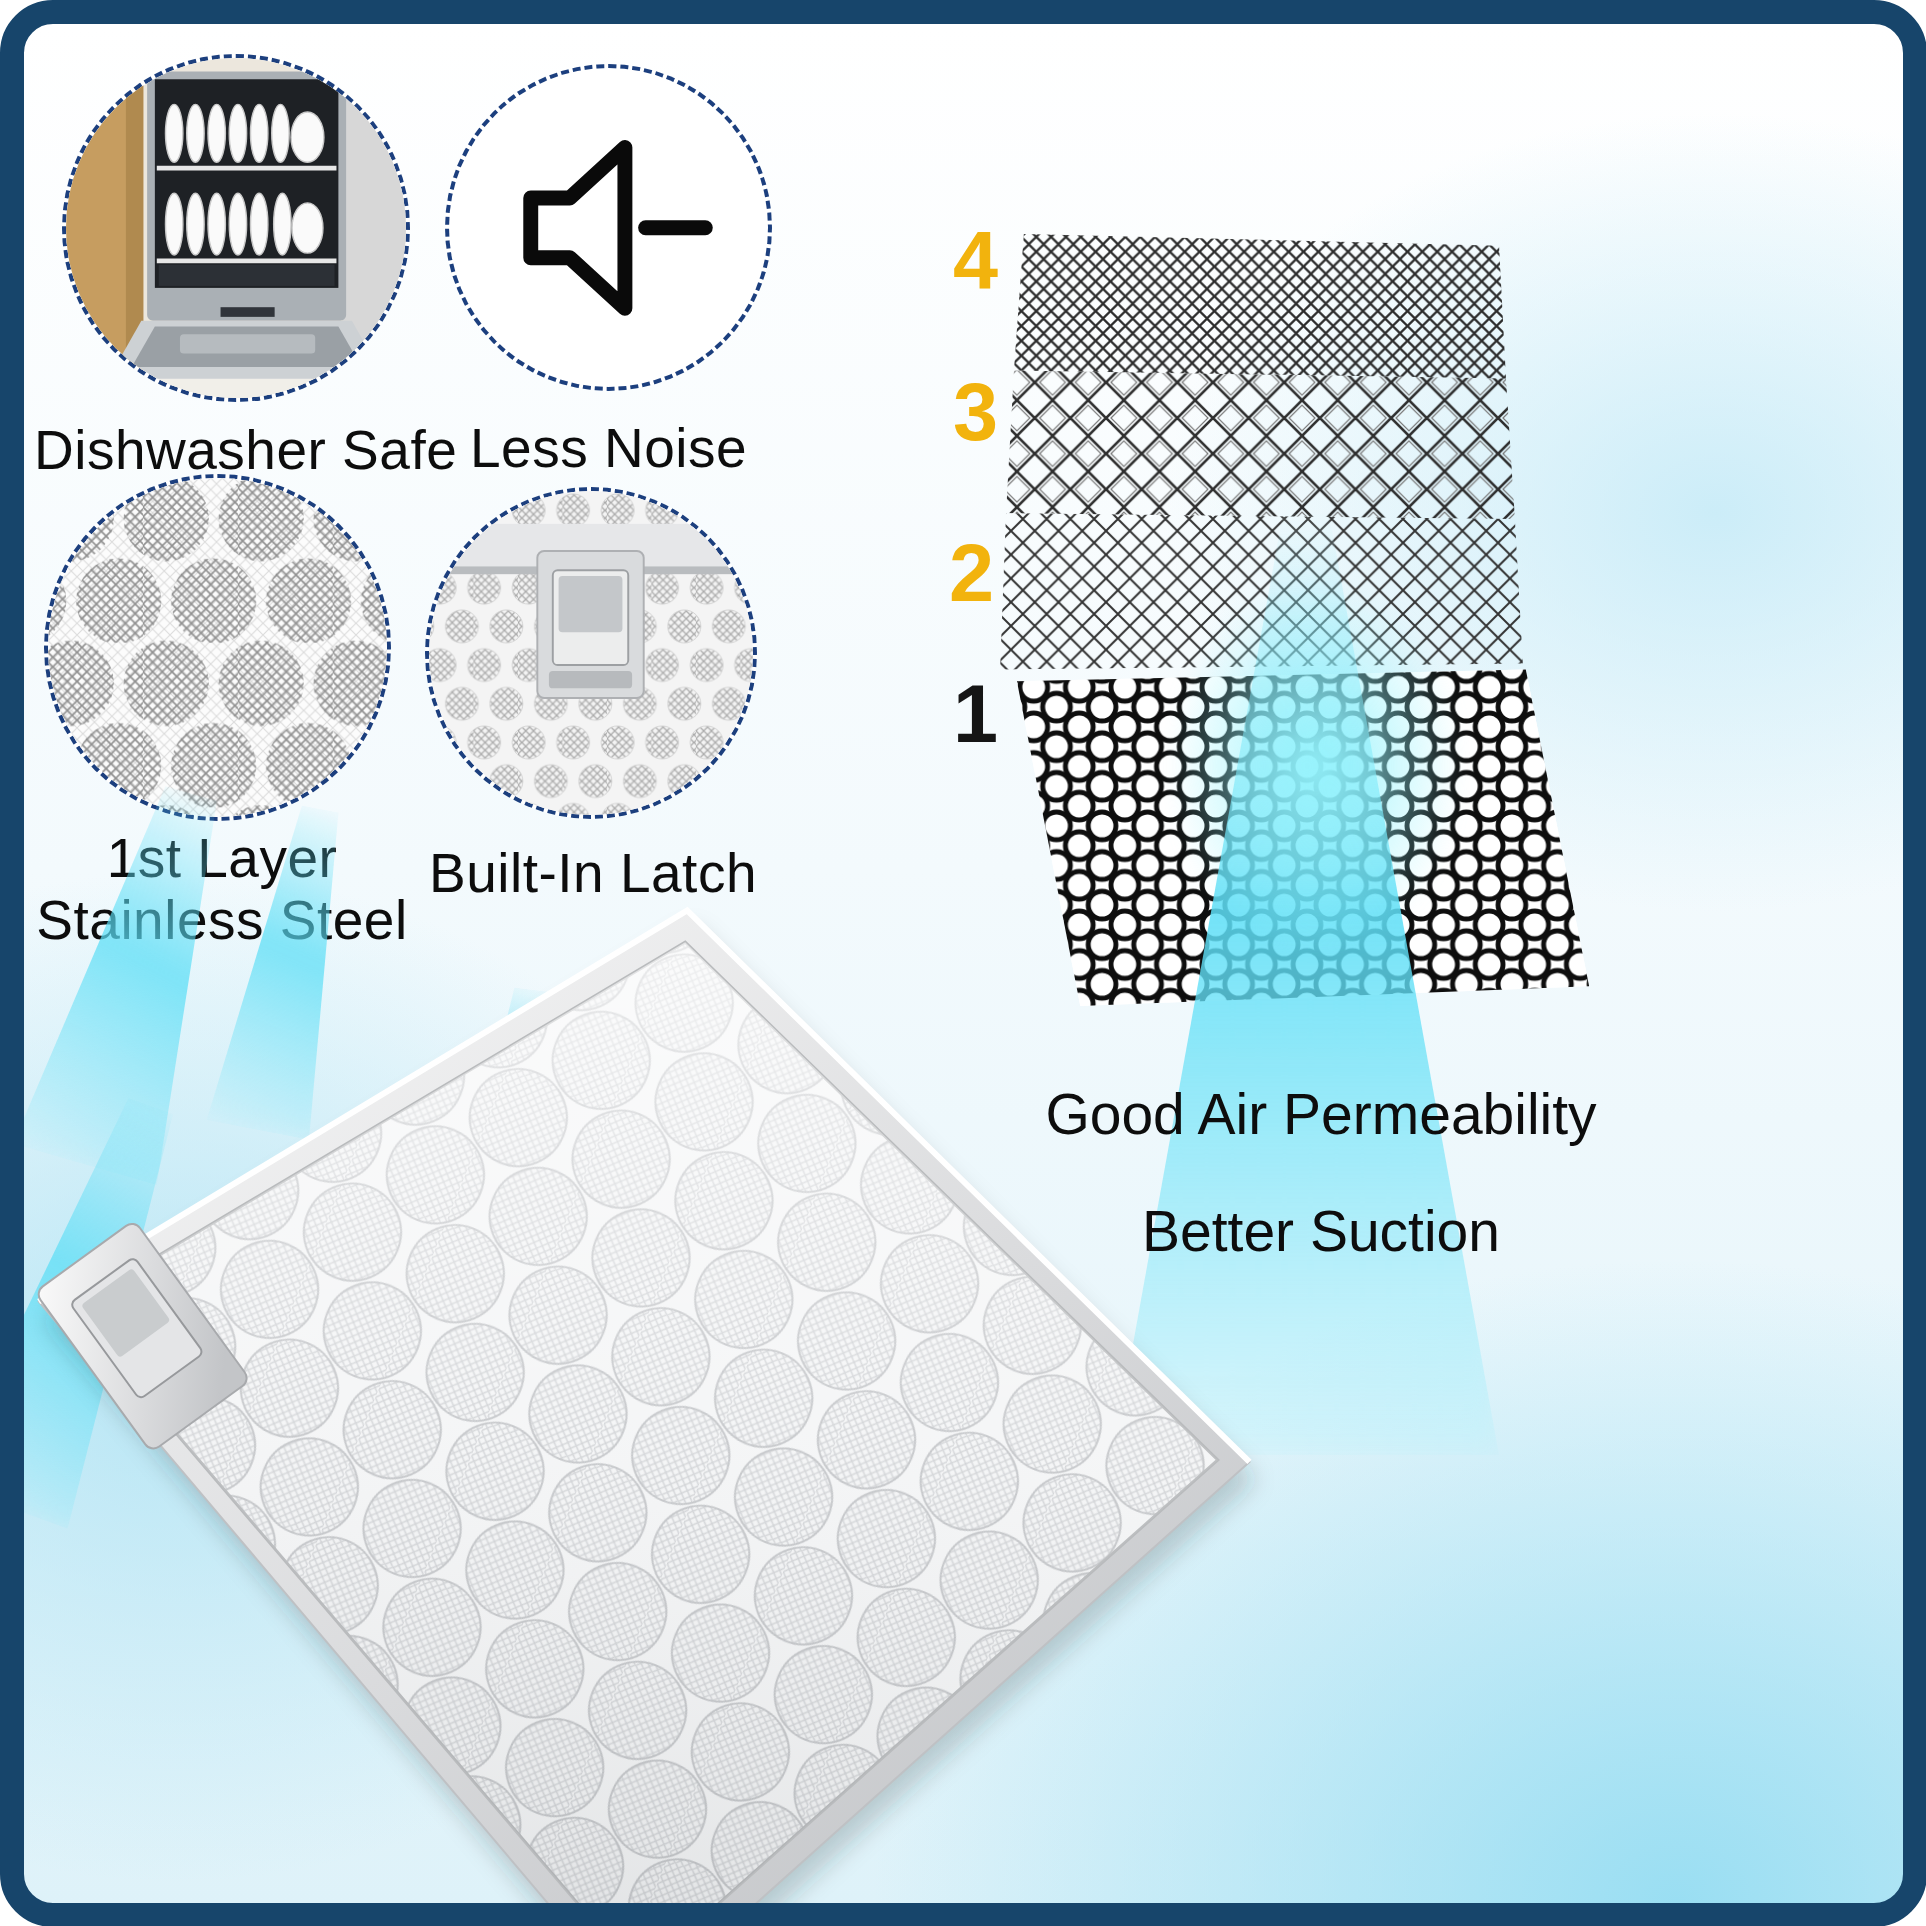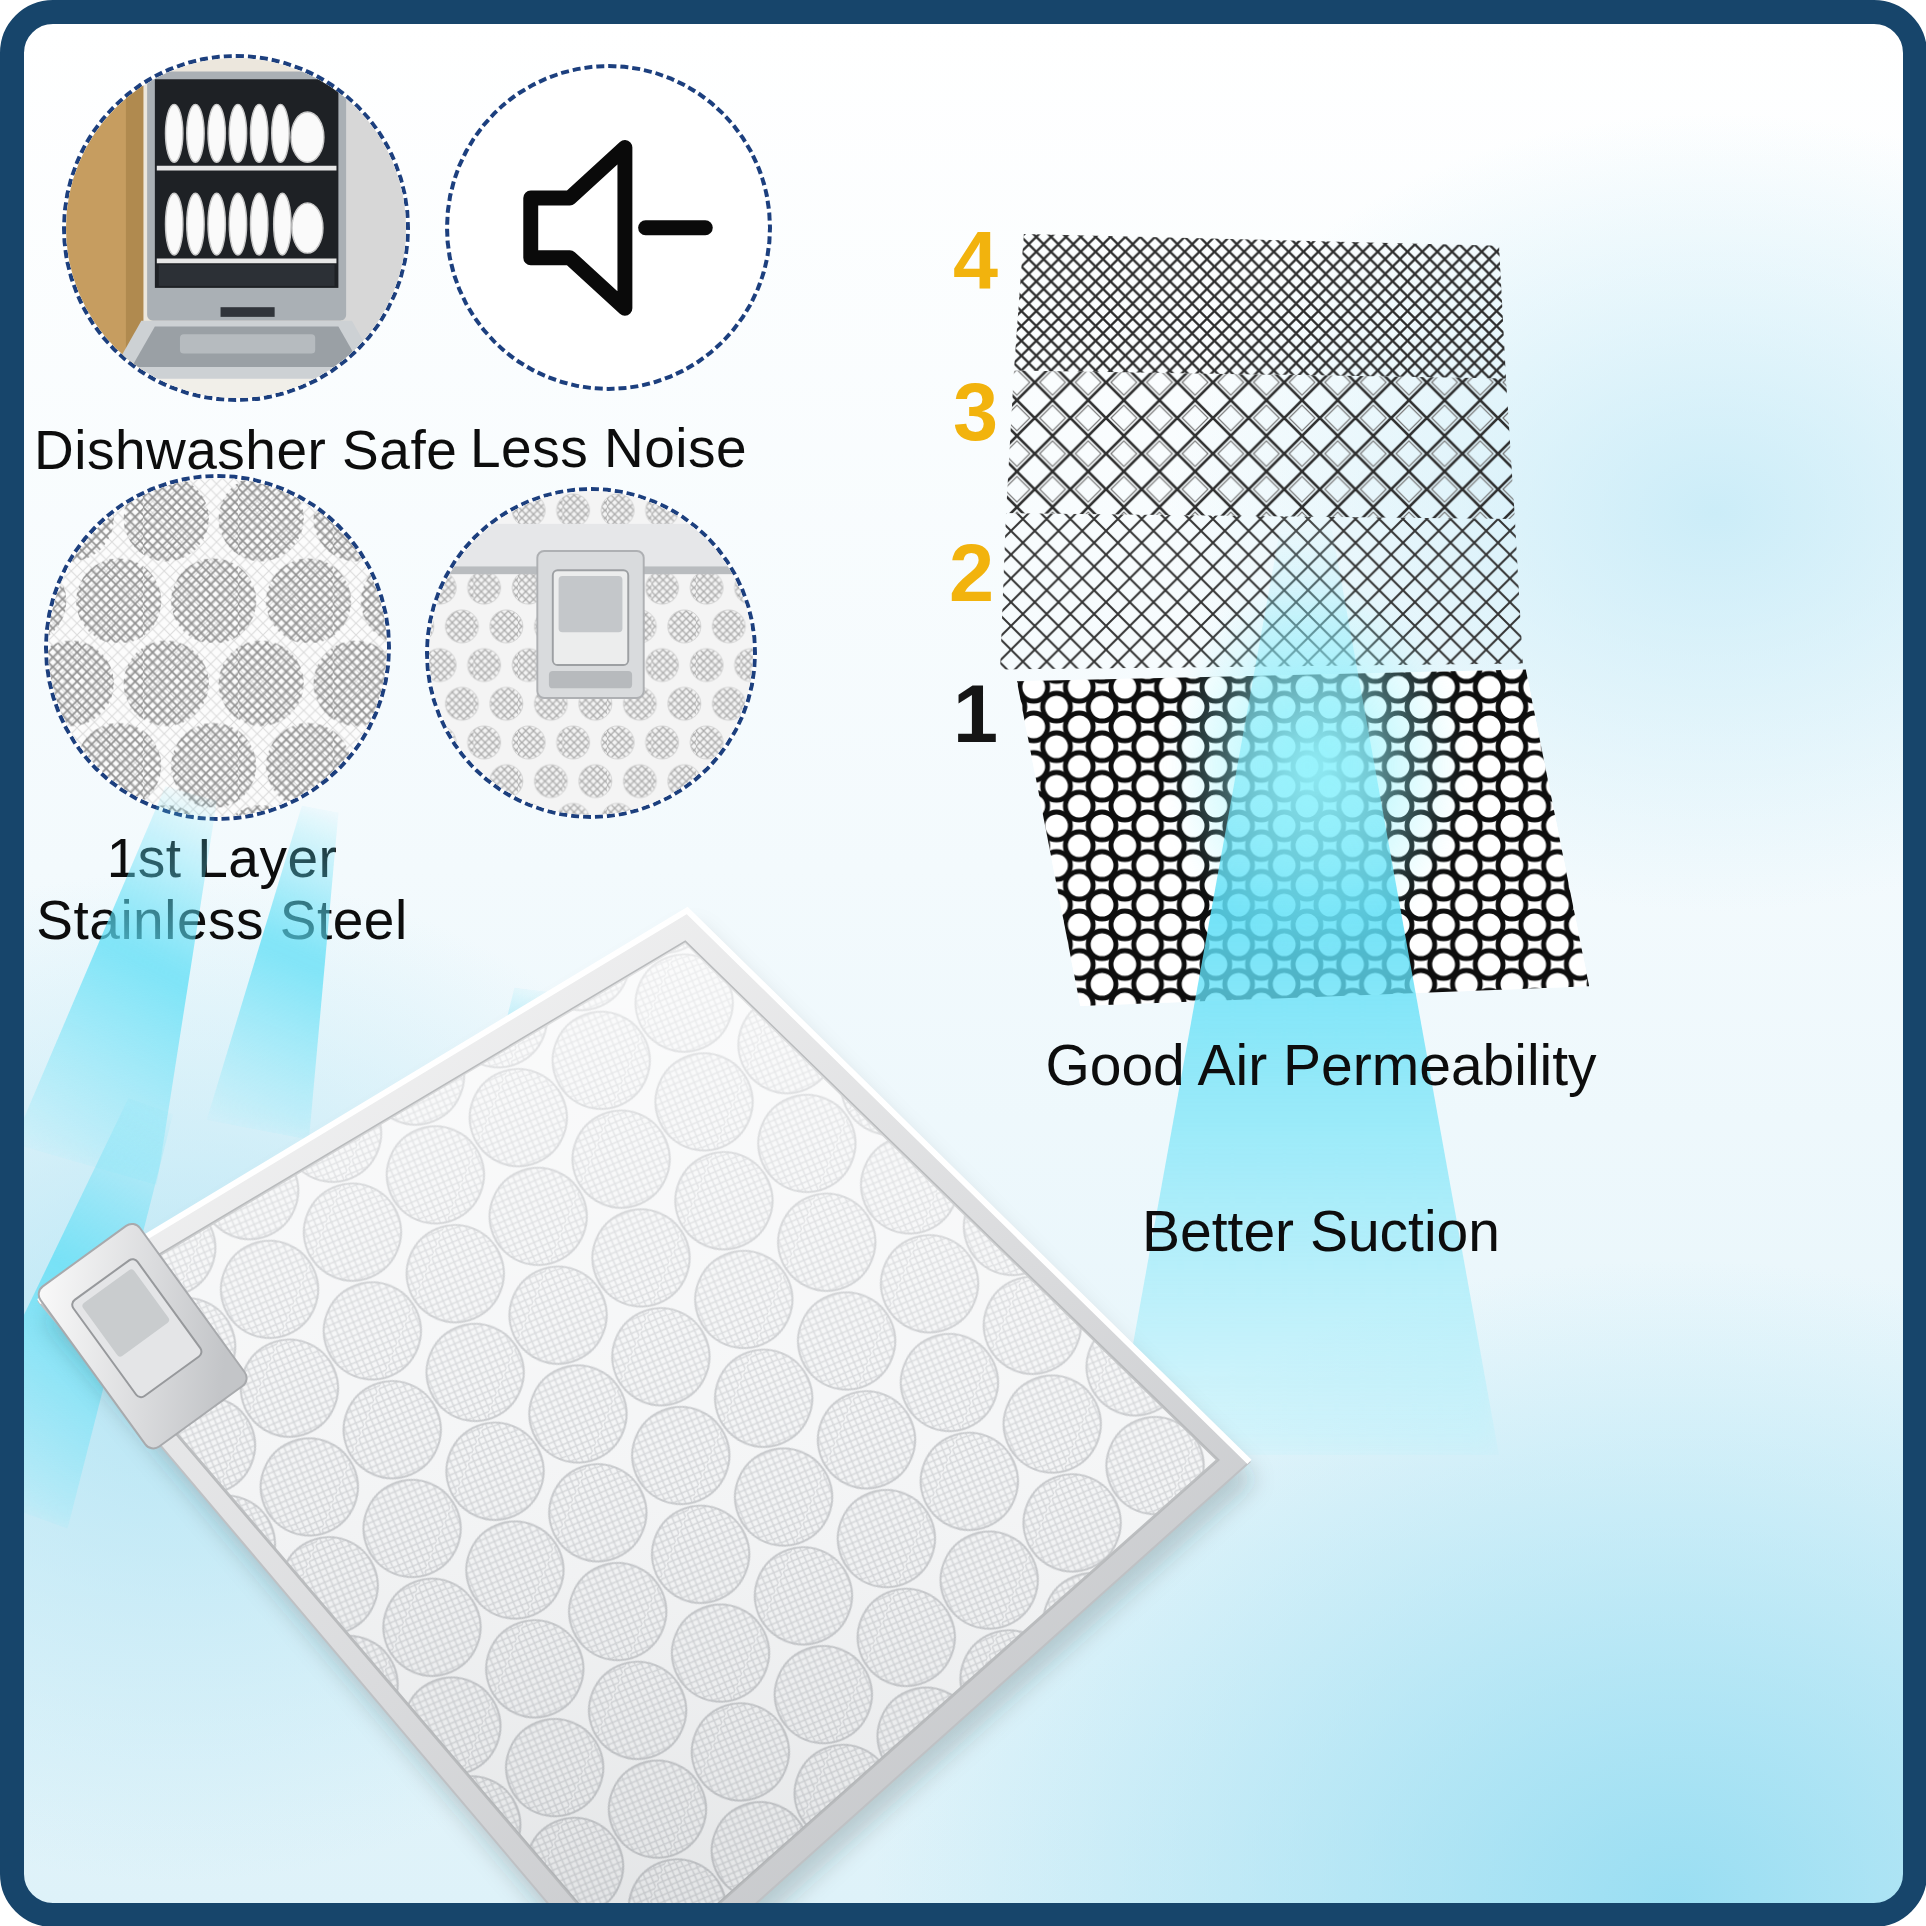--- a/index.html
+++ b/index.html
@@ -84,21 +84,21 @@
   .s1 { left:25px;  top:762px;  width:178px; height:386px; transform:rotate(16deg); }
   .s2 { left:203px; top:782px;  width:124px; height:327px; transform:rotate(11deg); }
   .s3 { left:426px; top:965px;  width:134px; height:287px; transform:rotate(7deg); }
   .s4 { left:-25px; top:1069px; width:158px; height:426px; transform:rotate(20deg); }
 
   
   .panel-svg { position:absolute; left:-30px; top:837px; width:1317px; height:1090px; z-index:4; }
 
   
   .benefit { position:absolute; font-size:57px; color:#0d0d0d; text-align:center; white-space:nowrap; z-index:6; }
-  .ben1 { left:990px; top:1008px; width:614px; }
+  .ben1 { left:990px; top:1057px; width:614px; }
   .ben2 { left:990px; top:1174px; width:614px; }
 </style>
 </head>
 <body>
 
 <div class="canvas">
 
   <div class="streak s1"></div>
   <div class="streak s2"></div>
   <div class="streak s3"></div>
@@ -278,20 +278,21 @@
       <rect x="14" y="34" width="307" height="48" fill="#e6e7e9"></rect>
       <rect x="14" y="78" width="307" height="8" fill="#b9bcbf"></rect>
       <g>
         <rect x="112" y="62" width="110" height="152" rx="7" fill="#d9dbdd" stroke="#aeb0b3" stroke-width="2"></rect>
         <rect x="128" y="82" width="78" height="98" rx="5" fill="#eceded" stroke="#9da0a3" stroke-width="2"></rect>
         <rect x="134" y="88" width="66" height="58" rx="4" fill="#c4c7ca"></rect>
         <rect x="124" y="186" width="86" height="18" rx="4" fill="#b7babd"></rect>
       </g>
     </svg>
   </div>
+  <div class="label l-latch">Built-In Latch</div>
 
 
   <div class="num n4 gold">4</div>
   <div class="num n3 gold">3</div>
   <div class="num n2 gold">2</div>
   <div class="num n1 dark">1</div>
 
   <div class="benefit ben1">Good Air Permeability</div>
   <div class="benefit ben2">Better Suction</div>
 

